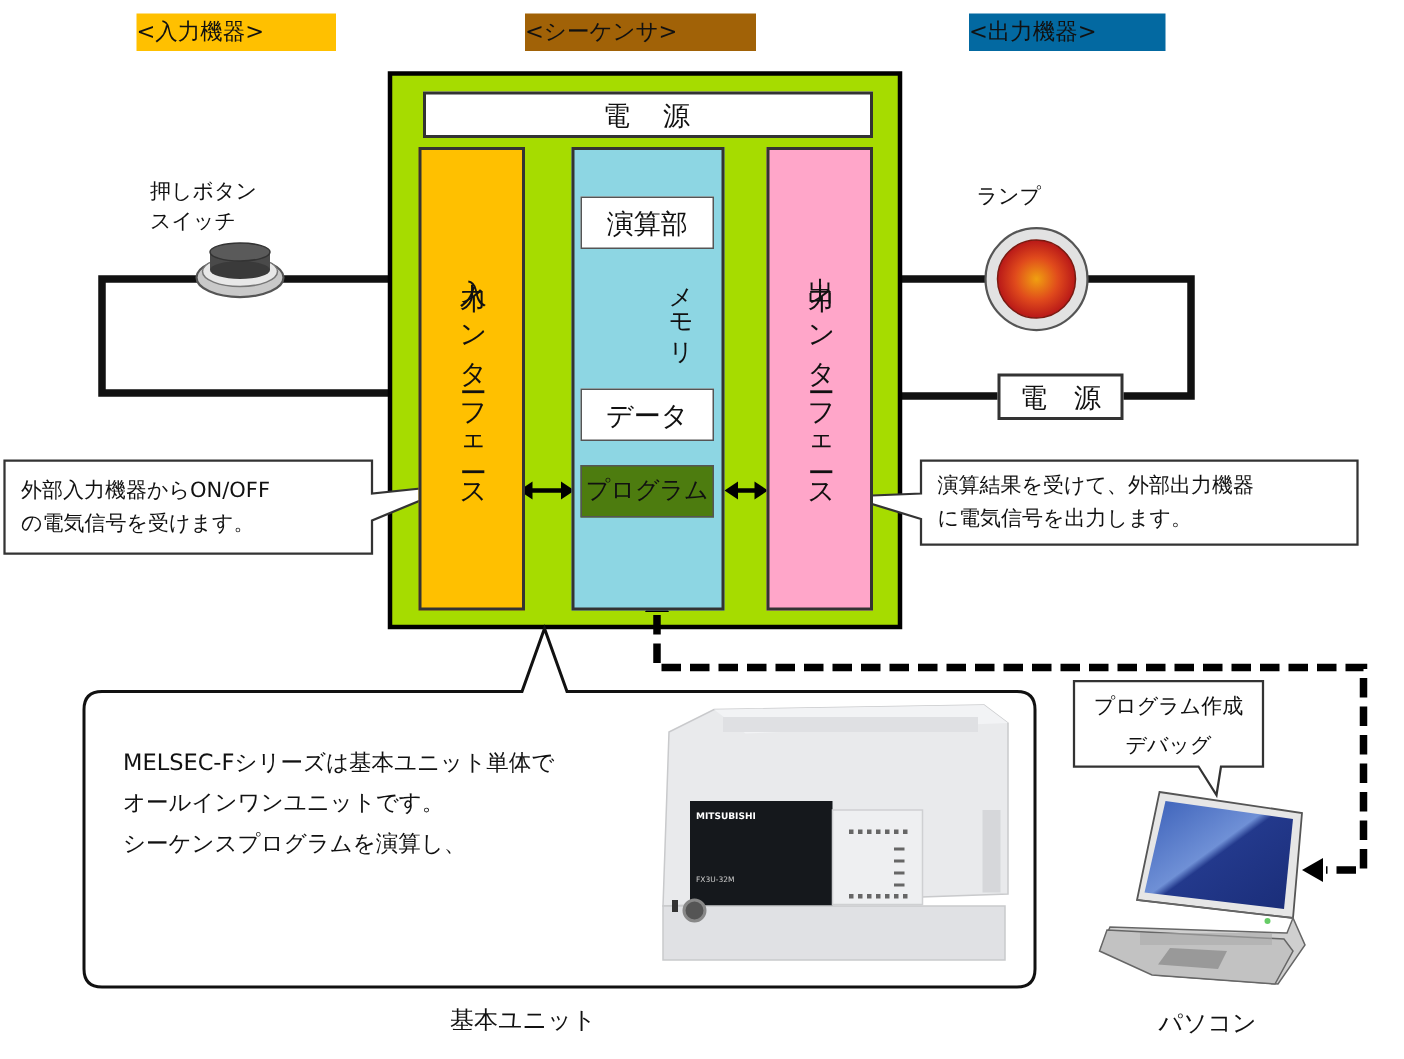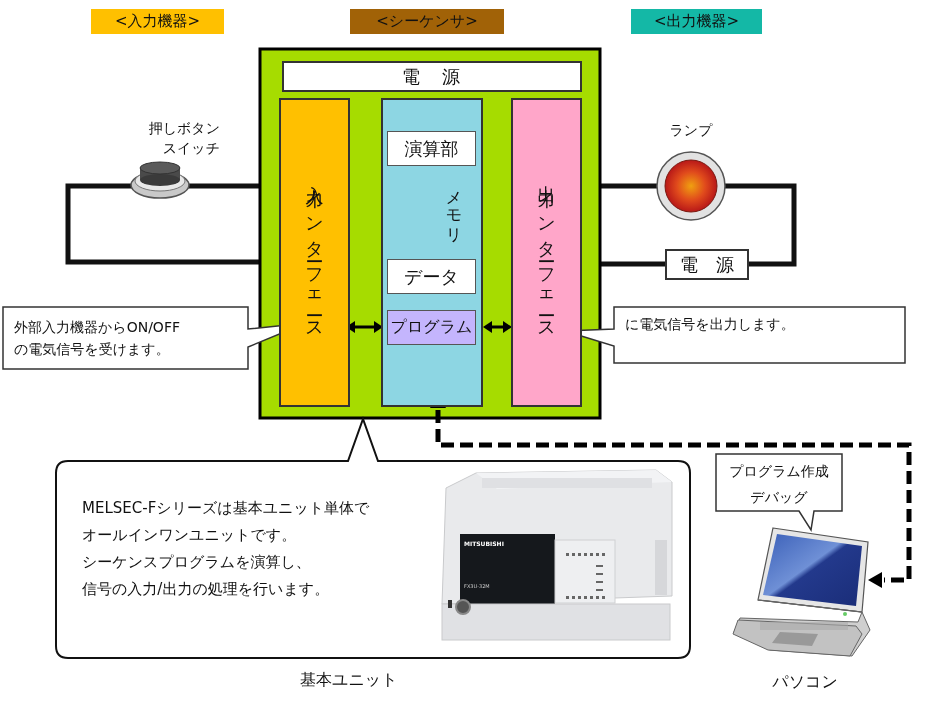--- a/index.html
+++ b/index.html
@@ -1,19 +1,19 @@
 <!DOCTYPE html>
 <html><head>
 <meta charset="utf-8">
 <style>
   html, body { margin: 0; padding: 0; background: #ffffff; }
   body { width: 936px; height: 706px; position: relative; overflow: hidden;
          font-family: "DejaVu Sans", "Liberation Sans", sans-serif; color: #111; }
   .abs { position: absolute; }
-  .hdr { position: absolute; top: 9px; height: 25px; line-height: 25px; text-align: center; font-size: 15px; color: #111; }
+  .hdr { position: absolute; top: 9px; height: 25px; line-height: 25px; font-size: 15px; color: #111; }
   .box-text { display: flex; align-items: center; justify-content: center; }
   .vtext { writing-mode: vertical-rl; text-orientation: upright; letter-spacing: 4px; font-size: 18px; }
   svg text { font-family: "DejaVu Sans", "Liberation Sans", sans-serif; }
   .callout-text { font-size: 14px; line-height: 22px; }
   .desc-line { font-size: 15px; line-height: 27px; white-space: nowrap; }
 </style>
 </head>
 <body>
 
 <svg class="abs" style="left:0;top:0" width="936" height="706">
@@ -133,65 +133,65 @@
         <rect x="596" y="596" width="3" height="3"></rect>
         <rect x="602" y="596" width="3" height="3"></rect>
     </g>
     <text x="464" y="546" font-size="6" font-weight="bold" fill="#fff">MITSUBISHI</text>
     <text x="464" y="588" font-size="5" fill="#ccc">FX3U-32M</text>
   </g>
 </svg>
 
 <div class="hdr" style="left:91px;width:133px;background:#ffc000;">&lt;入力機器&gt;</div>
 <div class="hdr" style="left:350px;width:154px;background:#a16207;">&lt;シーケンサ&gt;</div>
-<div class="hdr" style="left:631px;width:131px;background:#14b8a6;">&lt;出力機器&gt;</div>
+<div class="hdr" style="left:646px;width:131px;background:#0369a1;">&lt;出力機器&gt;</div>
 
 <div class="abs box-text" style="left:282px;top:61px;width:296px;height:27px;background:#fff;border:2px solid #333;font-size:18px;letter-spacing:2px;">電　源</div>
 
 <div class="abs box-text" style="left:279px;top:98px;width:67px;height:305px;background:#ffc000;border:2px solid #333;">
   <span class="vtext">入力インターフェース</span>
 </div>
 
 <div class="abs" style="left:381px;top:98px;width:98px;height:305px;background:#8dd6e3;border:2px solid #333;"></div>
 
 <div class="abs box-text" style="left:511px;top:98px;width:67px;height:305px;background:#ffa6c9;border:2px solid #333;">
   <span class="vtext">出力インターフェース</span>
 </div>
 
 <div class="abs box-text" style="left:387px;top:131px;width:87px;height:33px;background:#fff;border:1px solid #555;font-size:18px;">演算部</div>
 
 <div class="abs" style="left:440px;top:180px;width:24px;font-size:16px;line-height:20px;writing-mode:vertical-rl;text-orientation:upright;">メモリ</div>
 
 <div class="abs box-text" style="left:387px;top:259px;width:87px;height:33px;background:#fff;border:1px solid #555;font-size:18px;">データ</div>
 
-<div class="abs box-text" style="left:387px;top:310px;width:87px;height:33px;background:#c4b5fd;border:1px solid #555;font-size:16px;font-family:Liberation Serif, serif;">プログラム</div>
+<div class="abs box-text" style="left:387px;top:310px;width:87px;height:33px;background:#4d7c0f;border:1px solid #555;font-size:16px;font-family:Liberation Serif, serif;">プログラム</div>
 
-<div class="abs" style="left:100px;top:118px;width:120px;text-align:right;font-size:14px;line-height:20px;">
+<div class="abs" style="left:100px;top:118px;width:120px;text-align:left;font-size:14px;line-height:20px;">
   <div>押しボタン</div>
   <div>スイッチ</div>
 </div>
 
 <div class="abs callout-text" style="left:14px;top:316px;">
   <div>外部入力機器からON/OFF</div>
   <div>の電気信号を受けます。</div>
 </div>
 
-<div class="abs" style="left:651px;top:122px;width:80px;text-align:center;font-size:14px;">ランプ</div>
+<div class="abs" style="left:651px;top:122px;width:80px;font-size:14px;">ランプ</div>
 
 <div class="abs box-text" style="left:665px;top:249px;width:80px;height:27px;background:#fff;border:2px solid #333;font-size:18px;">電　源</div>
 
 <div class="abs callout-text" style="left:625px;top:313px;">
+  <div>演算結果を受けて、外部出力機器</div>
   <div>に電気信号を出力します。</div>
 </div>
 
 <div class="abs" style="left:82px;top:495px;">
   <div class="desc-line">MELSEC-Fシリーズは基本ユニット単体で</div>
   <div class="desc-line">オールインワンユニットです。</div>
   <div class="desc-line">シーケンスプログラムを演算し、</div>
-  <div class="desc-line">信号の入力/出力の処理を行います。</div>
 </div>
 
 <div class="abs" style="left:300px;top:670px;width:150px;text-align:left;font-size:16px;">基本ユニット</div>
 
 <div class="abs" style="left:716px;top:458px;width:126px;text-align:center;font-size:14px;line-height:26px;">
   <div>プログラム作成</div>
   <div>デバッグ</div>
 </div>
 
 <div class="abs" style="left:750px;top:672px;width:110px;text-align:center;font-size:16px;">パソコン</div>

